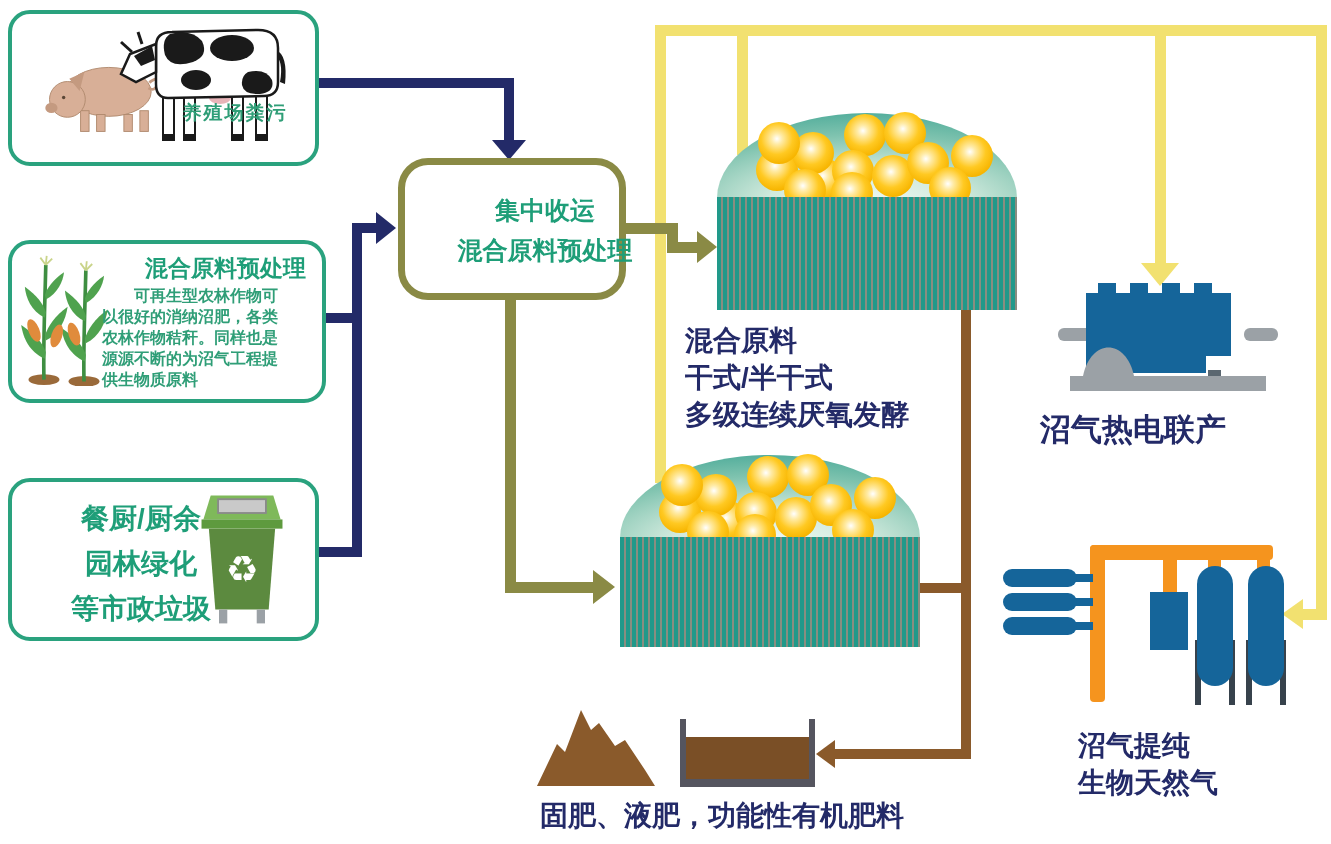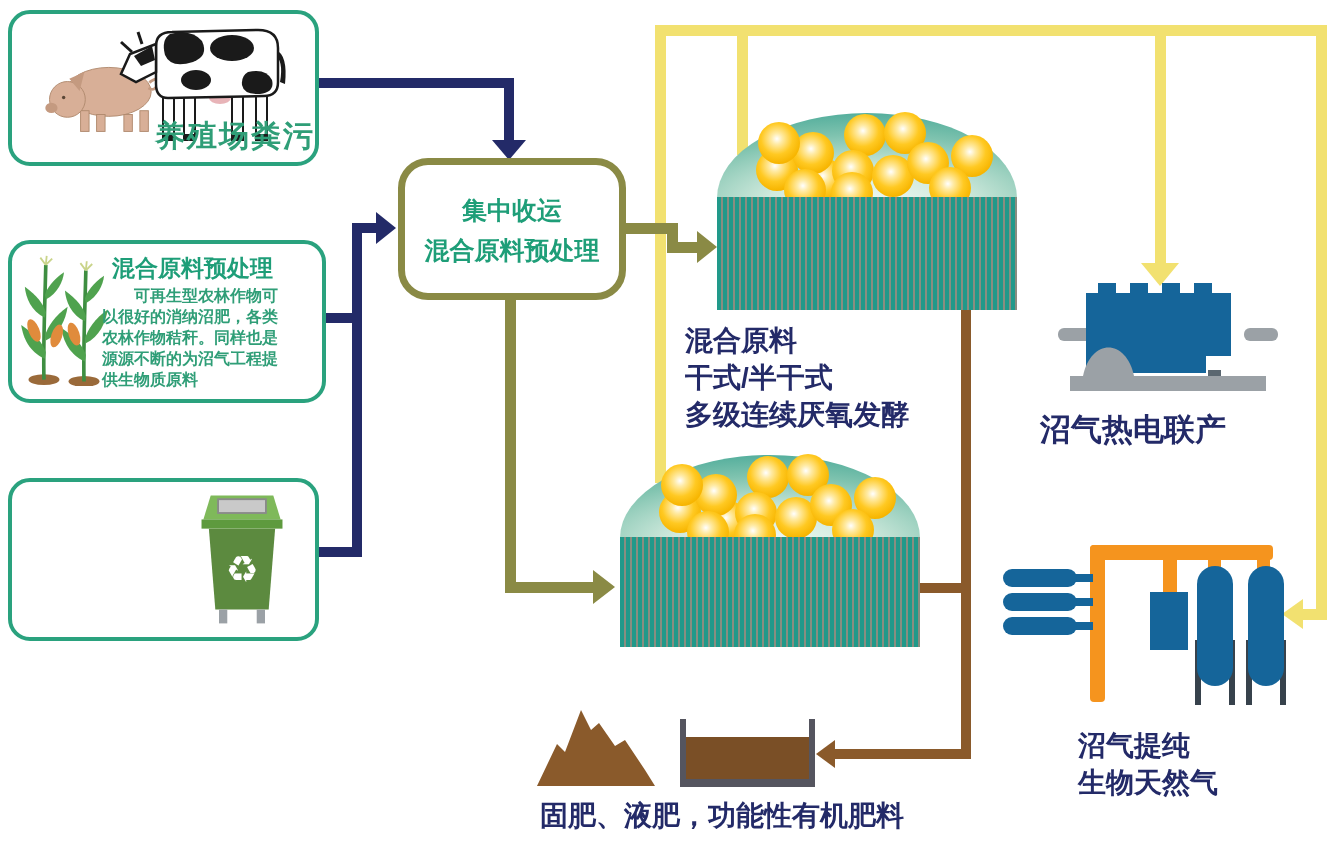--- a/index.html
+++ b/index.html
@@ -5,21 +5,21 @@
   html,body{margin:0;padding:0;background:#fff;}
   #canvas{position:relative;width:1331px;height:844px;background:#ffffff;overflow:hidden;
           font-family:"Liberation Sans","DejaVu Sans",sans-serif;}
   .abs{position:absolute;}
   
   .src-box{position:absolute;background:#fff;border:4px solid #2AA27E;border-radius:22px;}
   
   .pre-box{position:absolute;background:#fff;border:7px solid #8A8A45;border-radius:30px;}
   
   .green-label{color:#2F9E77;font-weight:600;text-align:center;}
-  .green-bold{color:#1E9E78;font-weight:bold;}
+  .green-bold{color:#1E9E78;font-weight:bold;padding-left:33px;}
   .navy-label{color:#232A68;font-weight:bold;text-align:left;}
   
   .line{position:absolute;}
   .navy{background:#232A68;}
   .olive{background:#8A8A45;}
   .yellow{background:#F2E170;}
   .brown{background:#8A5A2B;}
   .tri{position:absolute;width:0;height:0;}
   
   .digester{position:absolute;}
@@ -97,21 +97,21 @@
     <path d="M48,32 Q48,18 64,18 L150,16 Q170,16 170,34 L170,68 Q170,82 156,82 L60,84 Q48,84 48,70 Z" fill="#fff" stroke="#1a1a1a" stroke-width="2.5"></path>
     <path d="M62,20 q22,-5 32,7 q7,15 -9,21 q-22,7 -28,-7 q-4,-15 5,-21 Z" fill="#1a1a1a"></path>
     <ellipse cx="124" cy="34" rx="22" ry="13" fill="#1a1a1a"></ellipse>
     <path d="M140,58 q18,-4 24,8 q3,12 -12,14 q-16,1 -18,-9 q-1,-9 6,-13 Z" fill="#1a1a1a"></path>
     <ellipse cx="88" cy="66" rx="15" ry="10" fill="#1a1a1a"></ellipse>
     <path d="M48,30 L22,40 L13,60 L28,68 L48,58 Z" fill="#fff" stroke="#1a1a1a" stroke-width="2.5"></path>
     <path d="M44,32 L26,42 L33,52 L47,46 Z" fill="#1a1a1a"></path>
     <path d="M24,38 L13,28" stroke="#1a1a1a" stroke-width="3" fill="none"></path>
     <path d="M34,30 L30,18" stroke="#1a1a1a" stroke-width="3" fill="none"></path>
   </svg>
-  <div class="abs green-label" style="left:150px;top:116px;width:170px;font-size:30px;letter-spacing:2px;">养殖场粪污</div>
+  <div class="abs green-label" style="left:150px;top:100px;width:170px;font-size:19px;letter-spacing:2px;">养殖场粪污</div>
 
   <div class="src-box" style="left:8px;top:240px;width:310px;height:155px;"></div>
   <svg class="abs" style="left:18px;top:254px;" width="92" height="132" viewBox="0 0 100 145">
     <ellipse cx="28" cy="138" rx="17" ry="6" fill="#9A6A3A"></ellipse>
     <ellipse cx="72" cy="140" rx="17" ry="6" fill="#9A6A3A"></ellipse>
     <g stroke="#3E8E41" stroke-width="4" fill="none">
       <path d="M28,138 C27,100 29,55 30,12"></path>
       <path d="M72,140 C71,105 73,60 74,18"></path>
     </g>
     <g fill="#4FA24E">
@@ -129,20 +129,25 @@
     <ellipse cx="61" cy="88" rx="6" ry="13" fill="#E08B3C" transform="rotate(-18 61 88)"></ellipse>
     <g stroke="#C9D48A" stroke-width="2" fill="none">
       <path d="M30,12 l-6,-8 M30,12 l1,-10 M30,12 l7,-7"></path>
       <path d="M74,18 l-6,-8 M74,18 l1,-10 M74,18 l7,-7"></path>
     </g>
   </svg>
   <div class="abs green-bold" style="left:112px;top:253px;width:205px;font-size:23px;">混合原料预处理</div>
   <div class="abs" style="left:102px;top:285px;width:184px;font-size:16px;line-height:21px;color:#2F9E77;font-weight:600;text-indent:2em;">可再生型农林作物可以很好的消纳沼肥，各类农林作物秸秆。同样也是源源不断的为沼气工程提供生物质原料</div>
 
   <div class="src-box" style="left:8px;top:478px;width:303px;height:155px;"></div>
+  <div class="abs green-bold" style="left:18px;top:496px;width:180px;font-size:28px;line-height:45px;text-align:center;">
+    <div>餐厨/厨余</div>
+    <div>园林绿化</div>
+    <div>等市政垃圾</div>
+  </div>
   <svg class="abs" style="left:196px;top:488px;" width="92" height="142" viewBox="0 0 100 150">
     <path d="M8,32 L92,32 L84,6 L16,6 Z" fill="#7FB95A"></path>
     <rect x="24" y="10" width="52" height="15" fill="#C9C9C9" stroke="#8a8a8a" stroke-width="2"></rect>
     <rect x="6" y="32" width="88" height="10" fill="#5E9A3E"></rect>
     <path d="M14,42 L86,42 L79,130 L21,130 Z" fill="#5C8A3F"></path>
     <text x="50" y="100" font-size="40" fill="#ffffff" text-anchor="middle" font-family="'DejaVu Sans',sans-serif">♻</text>
     <rect x="25" y="130" width="9" height="15" fill="#9BA1A6"></rect>
     <rect x="66" y="130" width="9" height="15" fill="#9BA1A6"></rect>
   </svg>
 

